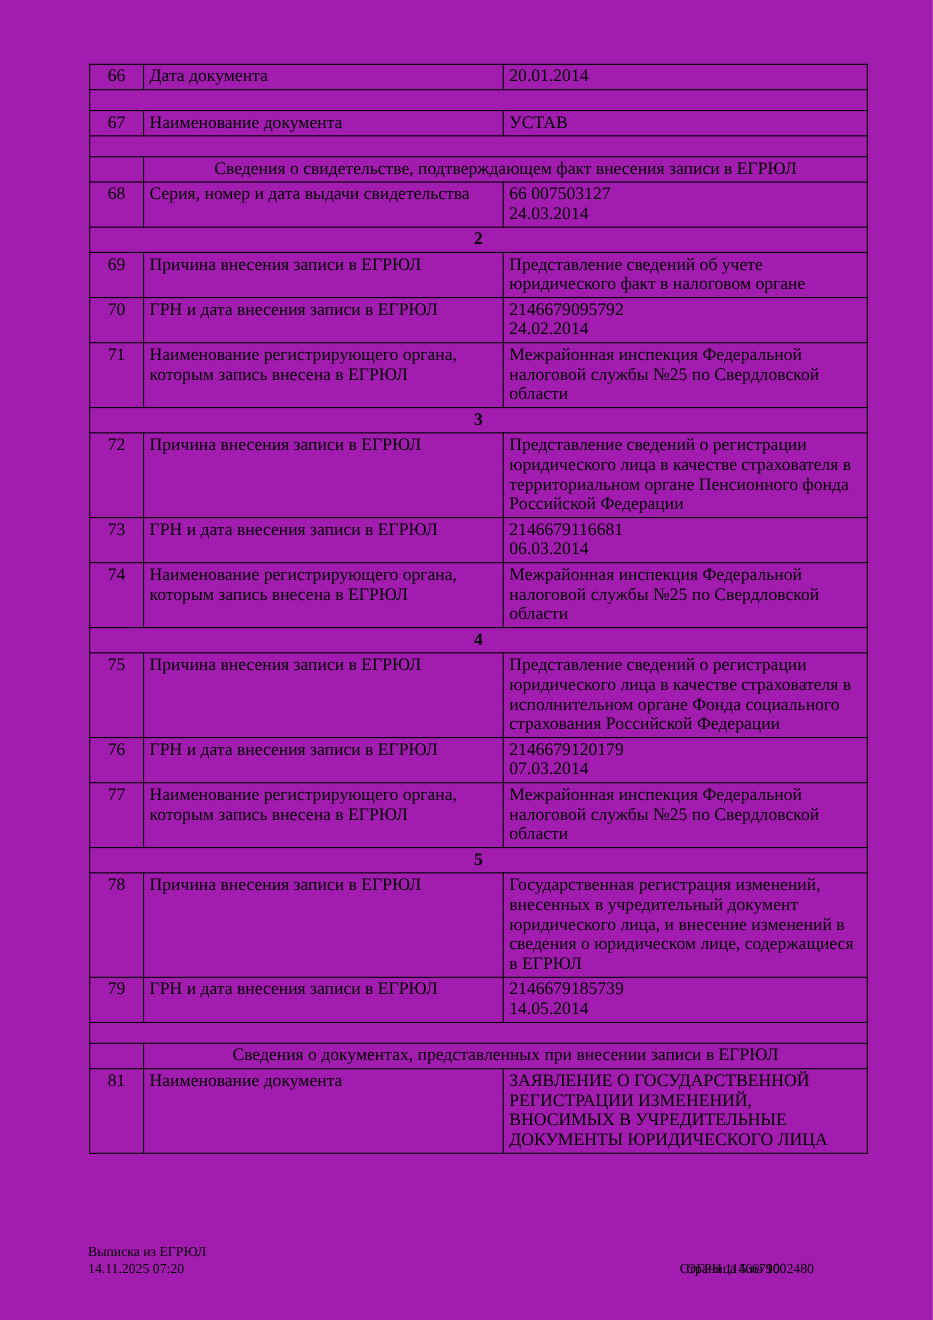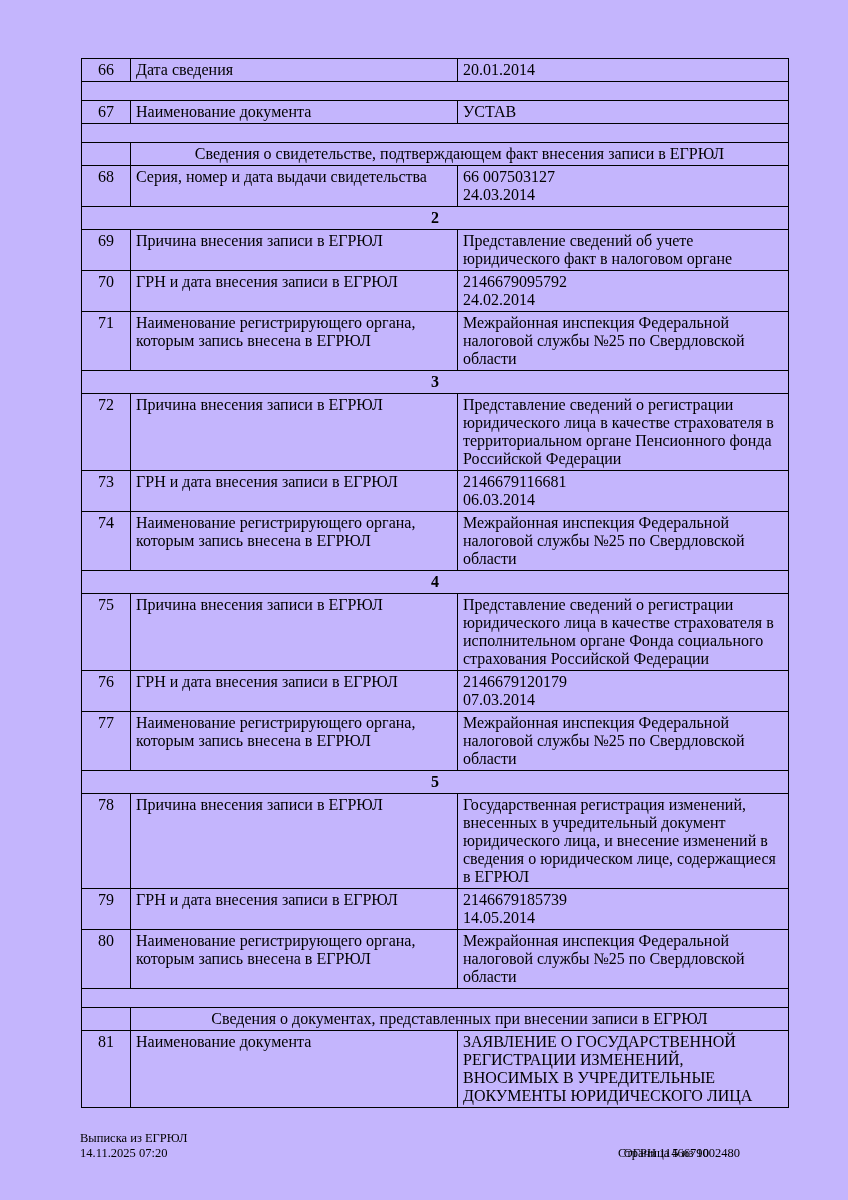--- a/index.html
+++ b/index.html
@@ -5,21 +5,21 @@
   * { box-sizing: border-box; }
   html, body { margin: 0; padding: 0; }
   body {
     width: 848px; height: 1200px;
     background: #ffffff;
     font-family: "Liberation Serif", serif;
     color: #000000;
     position: relative;
     overflow: hidden;
   }
-  .page { position: absolute; inset: 0; background: #c4b5fd; }
+  .page { position: absolute; inset: 0; background: #a21caf; }
 
   table.egrul {
     position: absolute;
     left: 81px; top: 58px;
     width: 707px;
     border-collapse: collapse;
     table-layout: fixed;
   }
   col.c1 { width: 49px; }
   col.c2 { width: 327px; }
@@ -58,21 +58,21 @@
 
   <table class="egrul">
     <colgroup>
         <col class="c1">
         <col class="c2">
         <col class="c3">
       </colgroup>
     <tbody id="egrul-table-body">
         <tr>
           <td class="num">66</td>
-          <td class="label">Дата сведения</td>
+          <td class="label">Дата документа</td>
           <td class="value">20.01.2014</td>
         </tr>
         <tr>
           <td class="spacer-cell" colspan="3"></td>
         </tr>
         <tr>
           <td class="num">67</td>
           <td class="label">Наименование документа</td>
           <td class="value">УСТАВ</td>
         </tr>
@@ -154,25 +154,20 @@
           <td class="label">Причина внесения записи в ЕГРЮЛ</td>
           <td class="value">Государственная регистрация изменений, внесенных в учредительный документ юридического лица, и внесение изменений в сведения о юридическом лице, содержащиеся в ЕГРЮЛ</td>
         </tr>
         <tr>
           <td class="num">79</td>
           <td class="label">ГРН и дата внесения записи в ЕГРЮЛ</td>
           <td class="value">2146679185739
 14.05.2014</td>
         </tr>
         <tr>
-          <td class="num">80</td>
-          <td class="label">Наименование регистрирующего органа, которым запись внесена в ЕГРЮЛ</td>
-          <td class="value">Межрайонная инспекция Федеральной налоговой службы №25 по Свердловской области</td>
-        </tr>
-        <tr>
           <td class="spacer-cell" colspan="3"></td>
         </tr>
         <tr>
           <td class="num"></td>
           <td class="section-cell left" colspan="2">Сведения о документах, представленных при внесении записи в ЕГРЮЛ</td>
         </tr>
         <tr>
           <td class="num">81</td>
           <td class="label">Наименование документа</td>
           <td class="value">ЗАЯВЛЕНИЕ О ГОСУДАРСТВЕННОЙ РЕГИСТРАЦИИ ИЗМЕНЕНИЙ, ВНОСИМЫХ В УЧРЕДИТЕЛЬНЫЕ ДОКУМЕНТЫ  ЮРИДИЧЕСКОГО ЛИЦА</td>

